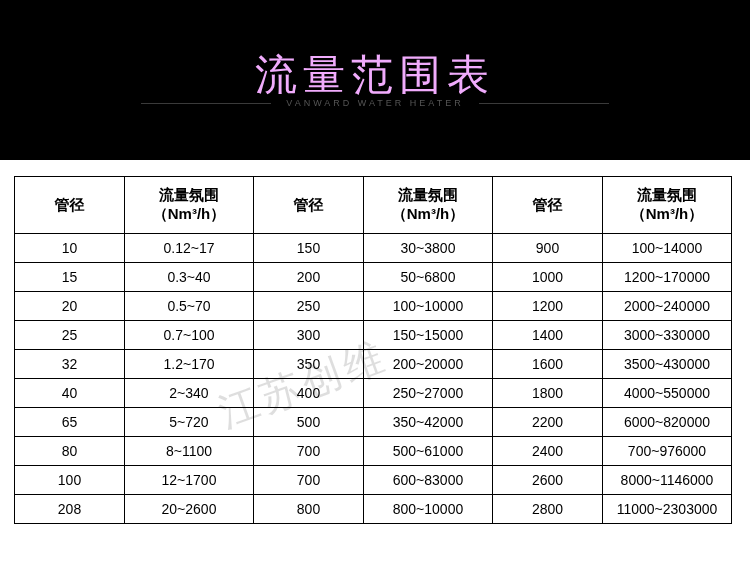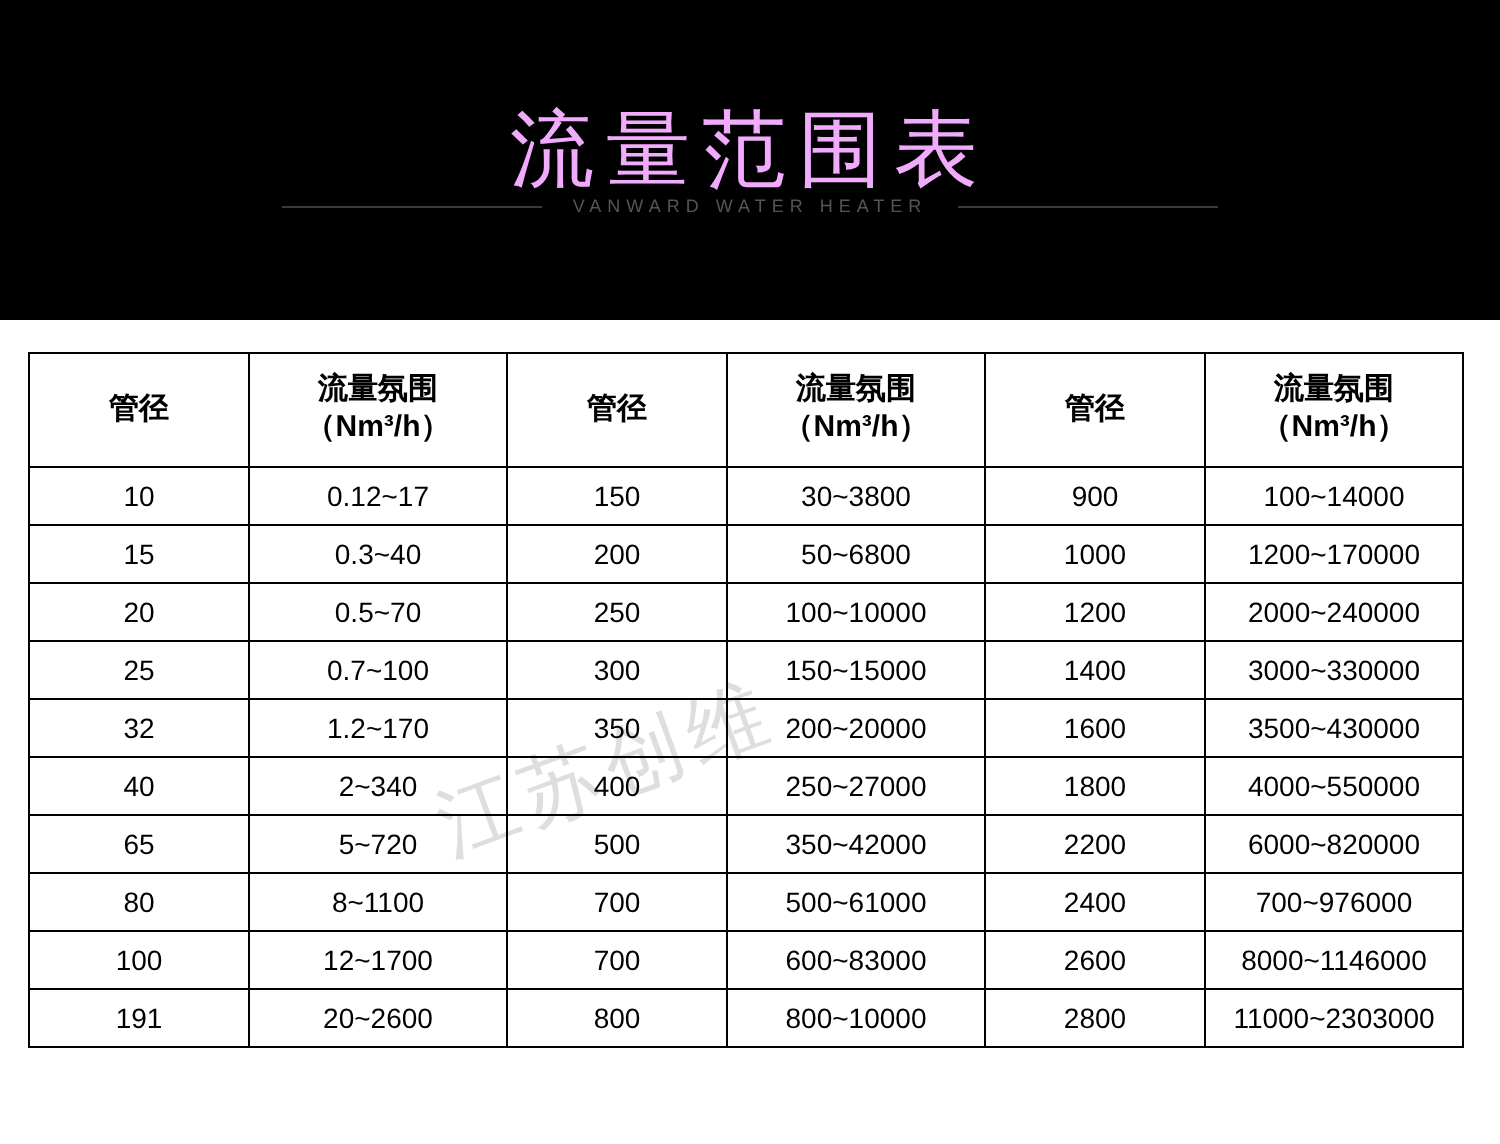--- a/index.html
+++ b/index.html
@@ -240,21 +240,21 @@
           </tr>
         <tr>
             <td>100</td>
             <td>12~1700</td>
             <td>700</td>
             <td>600~83000</td>
             <td>2600</td>
             <td>8000~1146000</td>
           </tr>
         <tr>
-            <td>191</td>
+            <td>208</td>
             <td>20~2600</td>
             <td>800</td>
             <td>800~10000</td>
             <td>2800</td>
             <td>11000~2303000</td>
           </tr>
       </tbody>
     </table>
 
     <div class="watermark">

